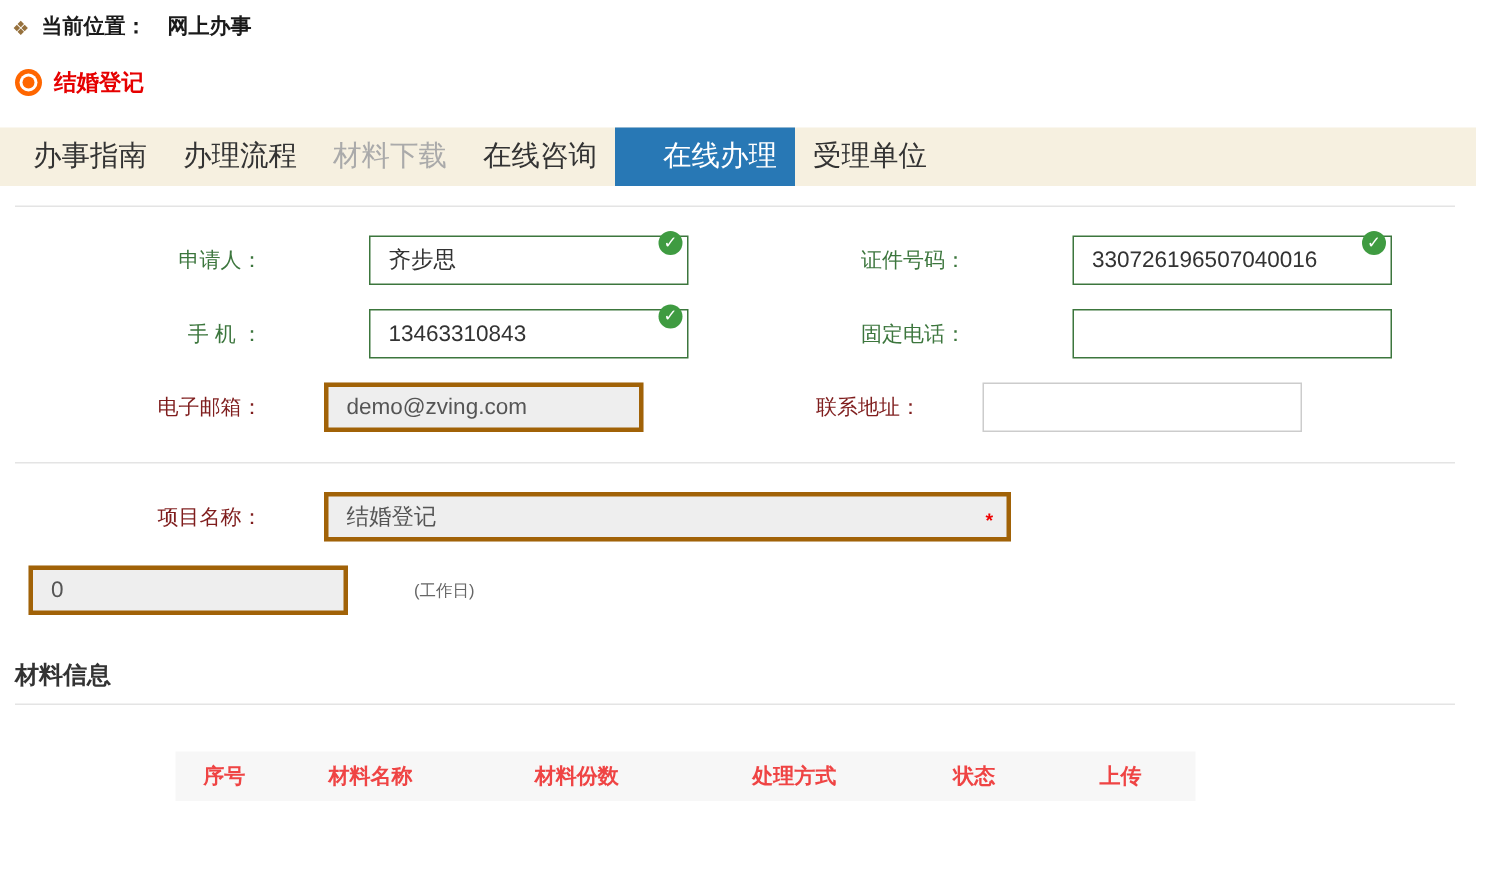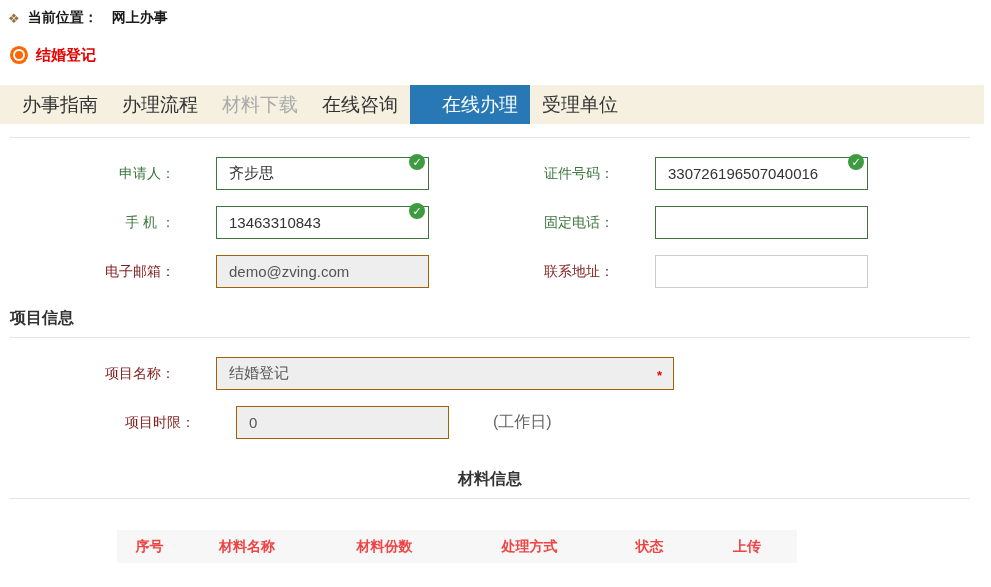--- a/index.html
+++ b/index.html
@@ -35,48 +35,48 @@
   }
   .tab.disabled { color:#aaa; }
   .tab.active { background:#2878b5; color:#fff;padding-left:32px; }
 
   
   .content { padding:0 21px 0 10px; }
   .section-title { font-size:16px; font-weight:bold; color:#333; }
   .section-hr { border:none; border-top:1px solid #e4e4e4; height:0; margin-top:8px; }
   .sec-applicant { margin-top:13px; }
   .sec-project { margin-top:20px; }
-  .sec-materials { margin-top:30px;text-align:center; }
+  .sec-materials { margin-top:30px; }
 
   
   .form { margin-top:19px; }
   .form-row { display:flex; align-items:center; margin-bottom:16px; }
   .cell { display:flex; align-items:center;gap:32px; }
   .lbl { width:165px; text-align:right; font-size:14px; color:#7f1d1d; padding-right:0; }
   .lbl.green { color:#3c763d; }
   .lbl-r { width:175px; margin-left:10px; }
   .ibox { position:relative; margin-left:9px; }
   .inp {
     width:213px; height:33px; border:1px solid #ccc; background:#fff;
     padding:0 12px; font-size:15px; color:#333; outline:none;
     font-family:"Liberation Sans","DejaVu Sans",sans-serif;
   }
-  .inp.success { border:1px solid #3c763d; }
-  .inp.disabled { background:#eee; border:1px solid #a16207; color:#555; }
+  .inp.success { border:1px solid #3c763d;margin-left:30px; }
+  .inp.disabled { background:#eee; border:3px solid #a16207; color:#555; }
   .inp.wide { width:458px; }
   .check-badge {
     position:absolute; top:-3px; right:4px; width:16px; height:16px;
     border-radius:50%; background:#3f9b41; color:#fff; font-size:11px;
     line-height:16px; text-align:center; font-weight:bold;
   }
   .req-star {
     position:absolute; right:12px; top:50%; transform:translateY(-40%);
     color:#e00; font-size:13px; font-weight:bold;
   }
-  .suffix { margin-left:12px; color:#666; font-size:16px; }
+  .suffix { margin-left:12px; color:#666; font-size:11px; }
 
   
   .mat-table { margin:31px 0 0 107px; width:680px; }
   .mat-head { display:flex; background:#f7f7f7; height:33px; align-items:center; }
   .mat-th { font-weight:bold; color:#ef4444; font-size:14px; text-align:center; }
   .th-0 { width:65px; } .th-1 { width:130px; } .th-2 { width:145px; }
   .th-3 { width:145px; } .th-4 { width:95px; } .th-5 { width:100px; }
 </style>
 </head>
 <body>
@@ -152,37 +152,35 @@
       <div class="cell">
         <span class="lbl lbl-r">联系地址：</span>
         <span class="ibox">
           <input class="inp" value="" style="">
         </span>
       </div>
     </div>
   </div>
 
   <div class="sec-project">
-    <div class="section-title">项目信息</div>
     <hr class="section-hr">
   </div>
 
   <div class="form">
     <div class="form-row">
       <div class="cell">
         <span class="lbl">项目名称：</span>
         <span class="ibox">
           <input class="inp disabled wide" disabled="" value="结婚登记" style="">
           <span class="req-star">*</span>
         </span>
       </div>
     </div>
     <div class="form-row">
       <div class="cell">
-        <span class="lbl lbl-r">项目时限：</span>
         <span class="ibox">
           <input class="inp disabled" disabled="" value="0" style="">
         </span>
         <span class="suffix">(工作日)</span>
       </div>
     </div>
   </div>
 
   <div class="sec-materials">
     <div class="section-title">材料信息</div>

